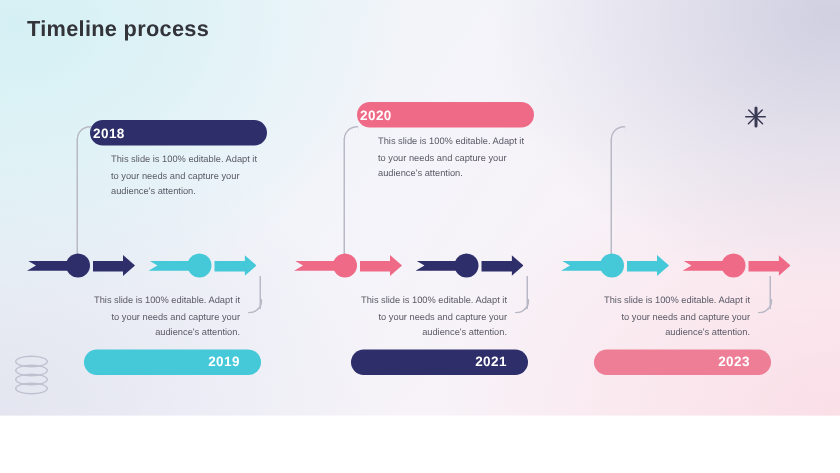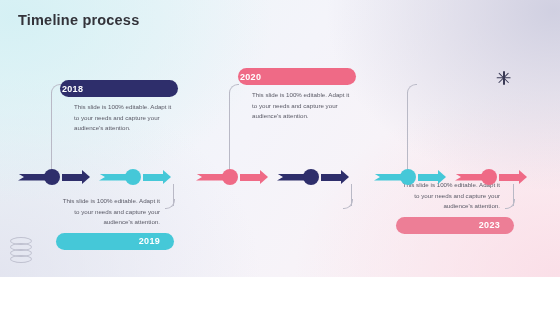--- a/index.html
+++ b/index.html
@@ -198,22 +198,28 @@
     <i style="transform:rotate(135deg);"></i>
   </div>
 
   <div class="card bot" style="left:56px; top:196px;">
     <div class="desc">This slide is 100% editable. Adapt it to your needs and capture your audience's attention.</div>
     <div class="pill rgt" style="background:#45c8d8;">
       <span>2019</span>
     </div>
   </div>
 
-
-  <div class="card bot" style="left:396px; top:180px;">
+  <div class="card bot" style="left:234px; top:196px;">
+    <div class="desc">This slide is 100% editable. Adapt it to your needs and capture your audience's attention.</div>
+    <div class="pill rgt" style="background:#2e2e6b;">
+      <span>2021</span>
+    </div>
+  </div>
+
+  <div class="card bot" style="left:396px; top:196px;">
     <div class="desc">This slide is 100% editable. Adapt it to your needs and capture your audience's attention.</div>
     <div class="pill rgt" style="background:#ed7e96;">
       <span>2023</span>
     </div>
   </div>
 
   <div class="stem-curve" style="left:51px; top:84px;"></div>
   <div class="stem" style="left:51px; top:92px; height:78px;"></div>
 
   <div class="stem" style="left:173px; top:184px; height:22px;"></div>

